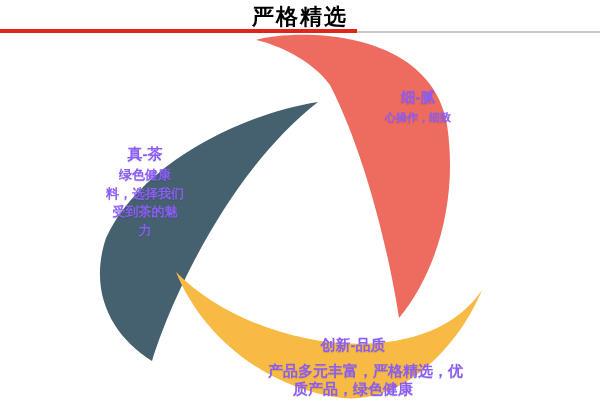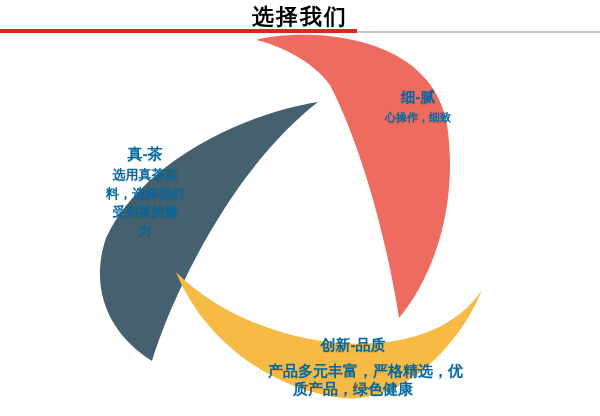--- a/index.html
+++ b/index.html
@@ -26,21 +26,21 @@
     position: absolute; top: 31px; left: 357px;
     width: 243px; height: 1.5px;
   }
 
   
   .diagram-svg { position: absolute; left: 0; top: 0; width: 600px; height: 416px; }
 
   .seg-text {
     position: absolute;
     text-align: center;
-    color: #0369a1;
+    color: #8b5cf6;
     font-weight: bold;
     text-shadow: 0 1px 1px rgba(0,0,0,0.12);
   }
   .seg-heading { white-space: nowrap; }
   .seg-line { white-space: nowrap; }
 
   .seg-text-fine { left: 350px; top: 88px; width: 136px; }
   .seg-text-fine .seg-heading { font-size: 14.5px; line-height: 19px; margin-bottom: 2px; }
   .seg-text-fine .seg-line { font-size: 11px; line-height: 17.5px; }
 
@@ -50,38 +50,38 @@
 
   .seg-text-innov { left: 268px; top: 334px; width: 170px; }
   .seg-text-innov .seg-heading { font-size: 15px; line-height: 21px; margin-bottom: 7px; }
   .seg-text-innov .seg-line { font-size: 15px; line-height: 17.5px; }
 </style>
 </head>
 <body>
 
 <div class="stage">
 
-  <div class="slide-title">选择我们</div>
+  <div class="slide-title">严格精选</div>
   <div class="underline-red" style="background: rgb(225, 37, 27);"></div>
   <div class="underline-gray" style="background: rgb(200, 200, 200);"></div>
 
   <svg class="diagram-svg" viewBox="0 0 600 416">
     <path d="M 256 40 C 300 28, 445 28, 449 142 C 455 210, 434 276, 399 318 C 390 258, 366 155, 330 85 C 312 60, 278 45, 256 40 Z" fill="#ED6B5F"></path>
     <path d="M 318 102 C 235 115, 138 168, 106 238 C 88 292, 112 336, 152 361 C 170 302, 228 172, 318 102 Z" fill="#45616F"></path>
     <path d="M 176 272 C 200 332, 262 388, 342 398 C 402 404, 458 348, 482 290 C 425 375, 255 352, 176 272 Z" fill="#F7BA45"></path>
   </svg>
 
   <div class="seg-text seg-text-fine">
     <div class="seg-heading">细-腻</div>
     <div class="seg-line">心操作，细致</div>
   </div>
 
   <div class="seg-text seg-text-real">
     <div class="seg-heading">真-茶</div>
-    <div class="seg-line">选用真茶实</div>
+    <div class="seg-line">绿色健康</div>
     <div class="seg-line">料，选择我们</div>
     <div class="seg-line">受到茶的魅</div>
     <div class="seg-line">力</div>
   </div>
 
   <div class="seg-text seg-text-innov">
     <div class="seg-heading">创新-品质</div>
     <div class="seg-line">产品多元丰富，严格精选，优</div>
     <div class="seg-line">质产品，绿色健康</div>
   </div>

